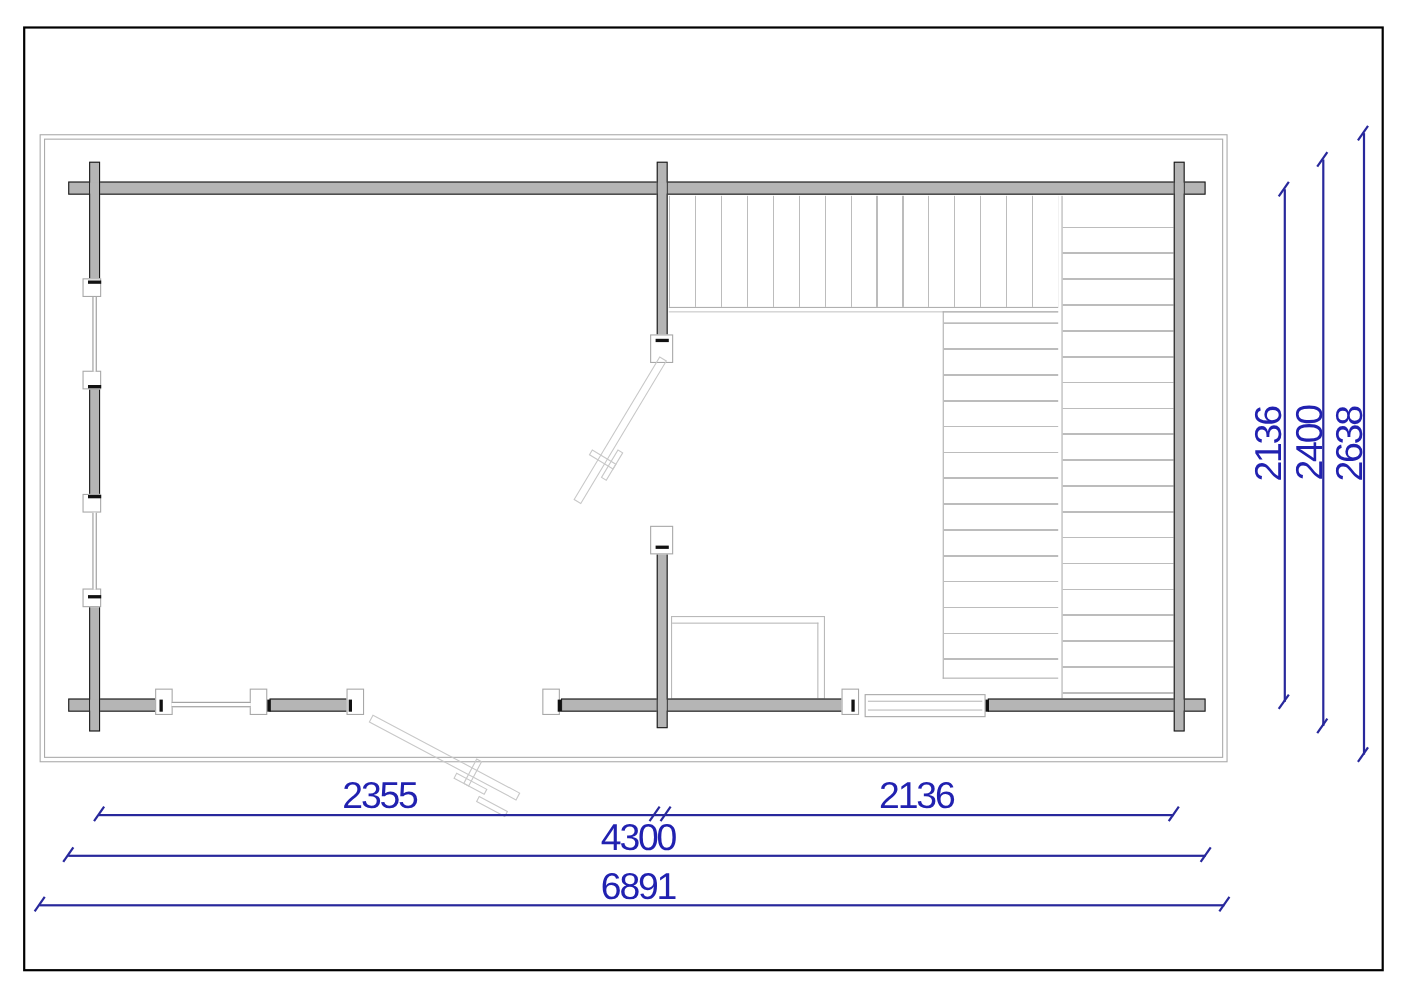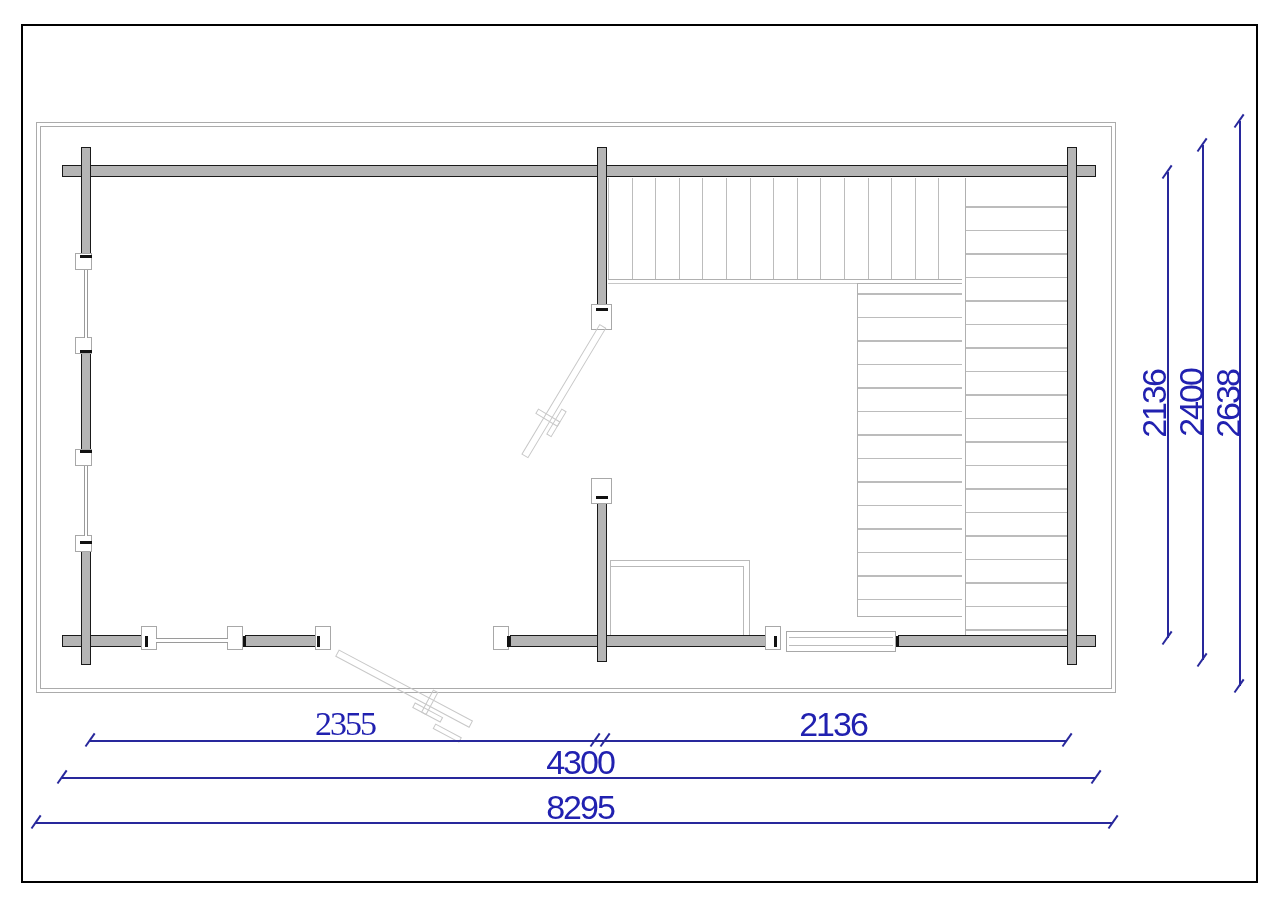--- a/index.html
+++ b/index.html
@@ -152,21 +152,21 @@
   <div class="tick" style="left:1088px;top:776px;"></div>
   <div class="tick" style="left:28px;top:821px;"></div>
   <div class="tick" style="left:1105px;top:821px;"></div>
   <div class="tick" style="left:1159px;top:171px;"></div>
   <div class="tick" style="left:1159px;top:637px;"></div>
   <div class="tick" style="left:1194px;top:144px;"></div>
   <div class="tick" style="left:1194px;top:659px;"></div>
   <div class="tick" style="left:1231px;top:120px;"></div>
   <div class="tick" style="left:1231px;top:685px;"></div>
 
-  <div class="dlabel" style="left:345px;top:724px;font-family:Liberation Serif, serif;">2355</div>
+  <div class="dlabel" style="left:345px;top:724px;">2355</div>
   <div class="dlabel" style="left:833px;top:724px;">2136</div>
   <div class="dlabel" style="left:580px;top:762px;">4300</div>
-  <div class="dlabel" style="left:580px;top:807px;">8295</div>
+  <div class="dlabel" style="left:580px;top:807px;">6891</div>
   <div class="dlabel-v" style="left:1154px;top:404px;">2136</div>
   <div class="dlabel-v" style="left:1191px;top:403px;">2400</div>
   <div class="dlabel-v" style="left:1228px;top:404px;">2638</div>
 
 </div>
 
 </body></html>

